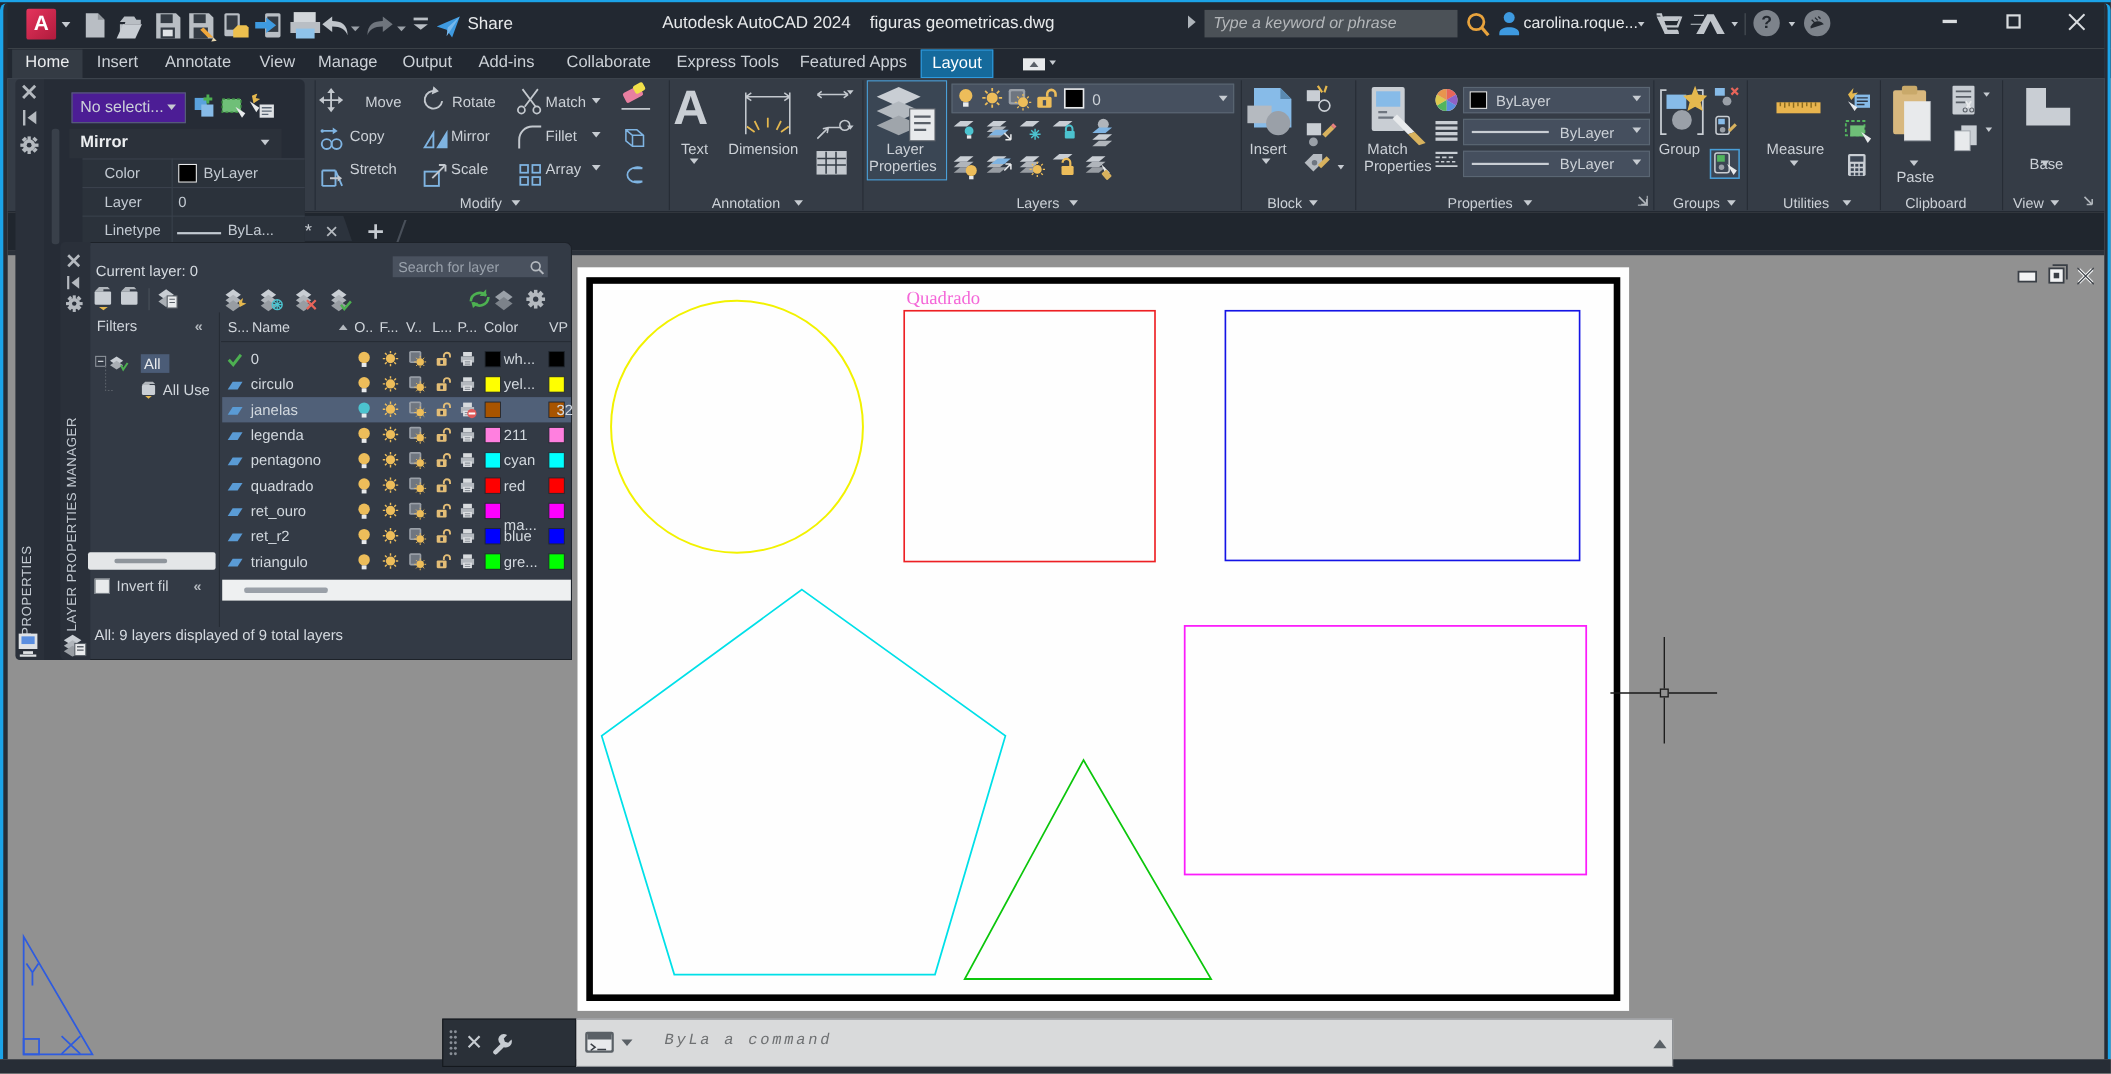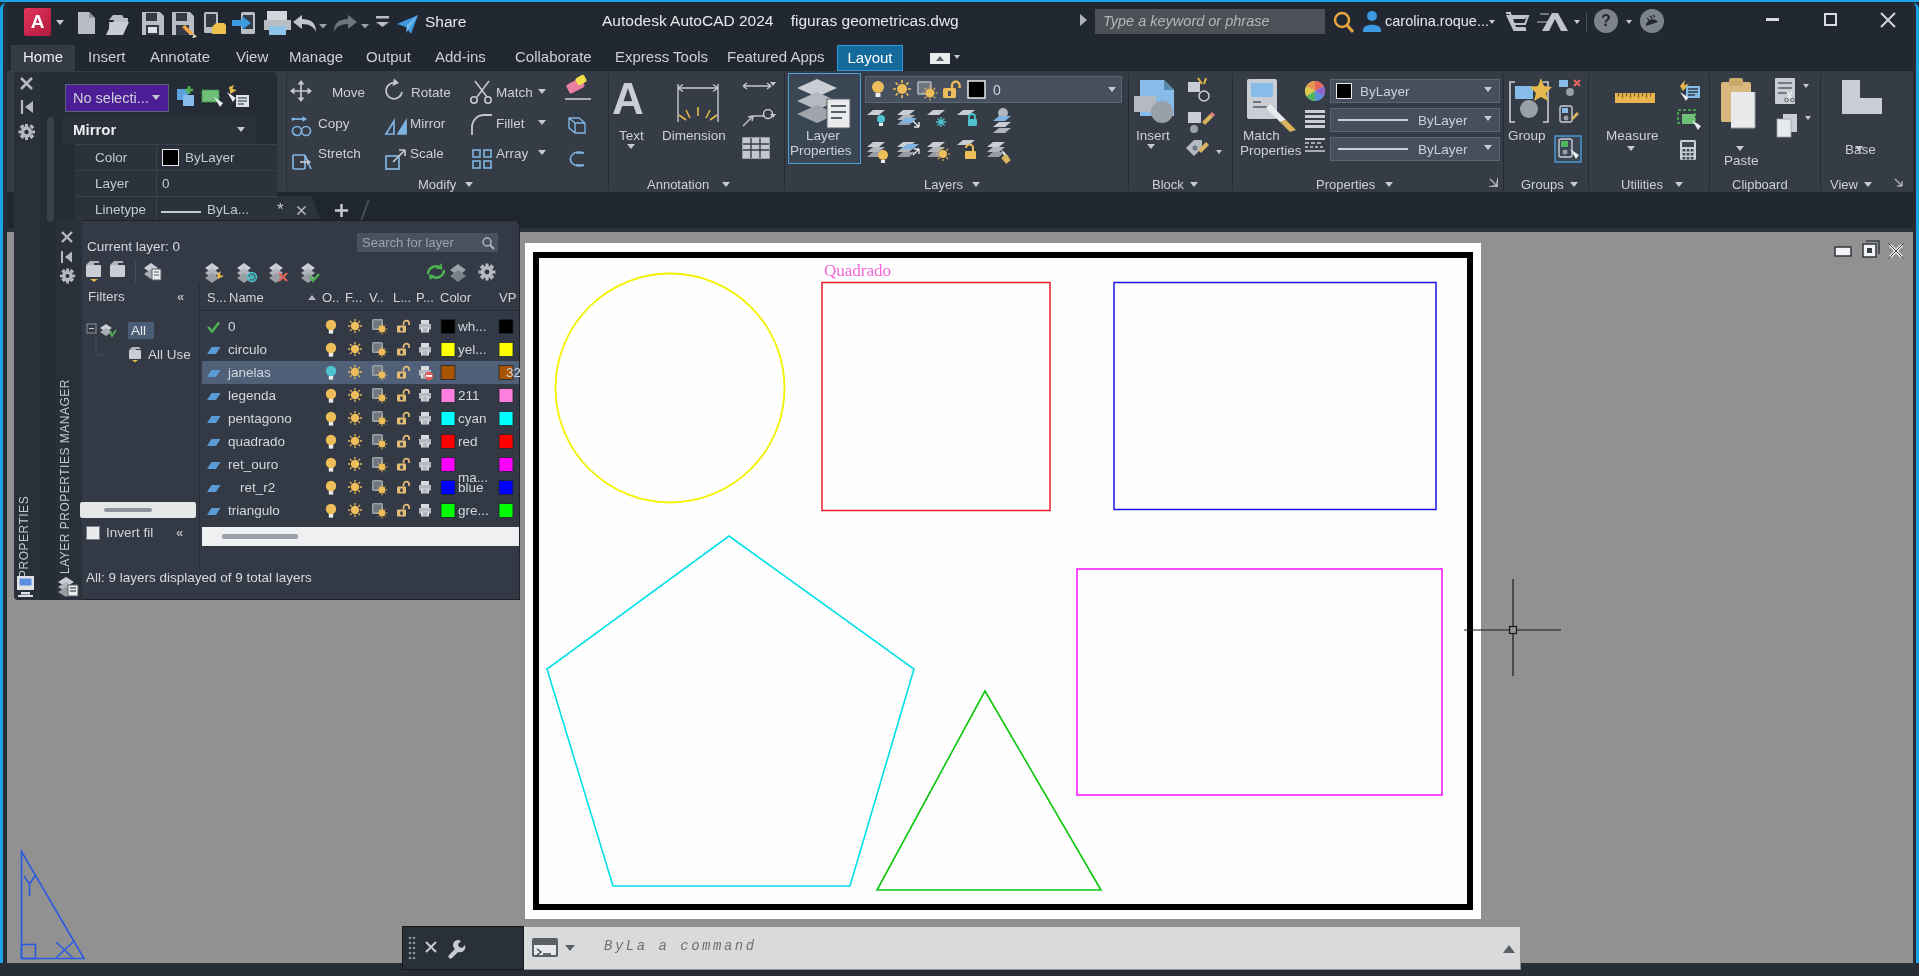--- a/index.html
+++ b/index.html
@@ -870,21 +870,21 @@
 <div class="abs" style="left:228px;top:365px;color:#d2d8de;font-size:13.5px;">janelas</div>
 <div class="abs" style="left:458px;top:365px;color:#d2d8de;font-size:13.5px;margin-left:48px;">32</div>
 <div class="abs" style="left:228px;top:388px;color:#d2d8de;font-size:13.5px;">legenda</div>
 <div class="abs" style="left:458px;top:388px;color:#d2d8de;font-size:13.5px;">211</div>
 <div class="abs" style="left:228px;top:411px;color:#d2d8de;font-size:13.5px;">pentagono</div>
 <div class="abs" style="left:458px;top:411px;color:#d2d8de;font-size:13.5px;">cyan</div>
 <div class="abs" style="left:228px;top:434px;color:#d2d8de;font-size:13.5px;">quadrado</div>
 <div class="abs" style="left:458px;top:434px;color:#d2d8de;font-size:13.5px;">red</div>
 <div class="abs" style="left:228px;top:457px;color:#d2d8de;font-size:13.5px;">ret_ouro</div>
 <div class="abs" style="left:458px;top:457px;color:#d2d8de;font-size:13.5px;margin-top:13px;">ma...</div>
-<div class="abs" style="left:228px;top:480px;color:#d2d8de;font-size:13.5px;margin-left:12px;">ret_r2</div>
+<div class="abs" style="left:228px;top:480px;color:#d2d8de;font-size:13.5px;">ret_r2</div>
 <div class="abs" style="left:458px;top:480px;color:#d2d8de;font-size:13.5px;">blue</div>
 <div class="abs" style="left:228px;top:503px;color:#d2d8de;font-size:13.5px;">triangulo</div>
 <div class="abs" style="left:458px;top:503px;color:#d2d8de;font-size:13.5px;">gre...</div>
 
 <div class="abs" style="left:202px;top:527px;width:317px;height:19px;background:#eef0f1;"></div>
 <div class="abs" style="left:222px;top:534px;width:76px;height:5px;background:#9aa0a8;border-radius:2px;"></div>
 <div class="abs" style="left:86px;top:570px;color:#d5dae0;font-size:13.5px;">All: 9 layers displayed of 9 total layers</div>
 
 <svg class="abs" style="left:1832px;top:240px;width:75px;height:22px;" viewBox="0 0 75 22">
  <rect x="3" y="7" width="16" height="9" fill="#f2f3f4" stroke="#3a3f46" stroke-width="1.6"></rect>

